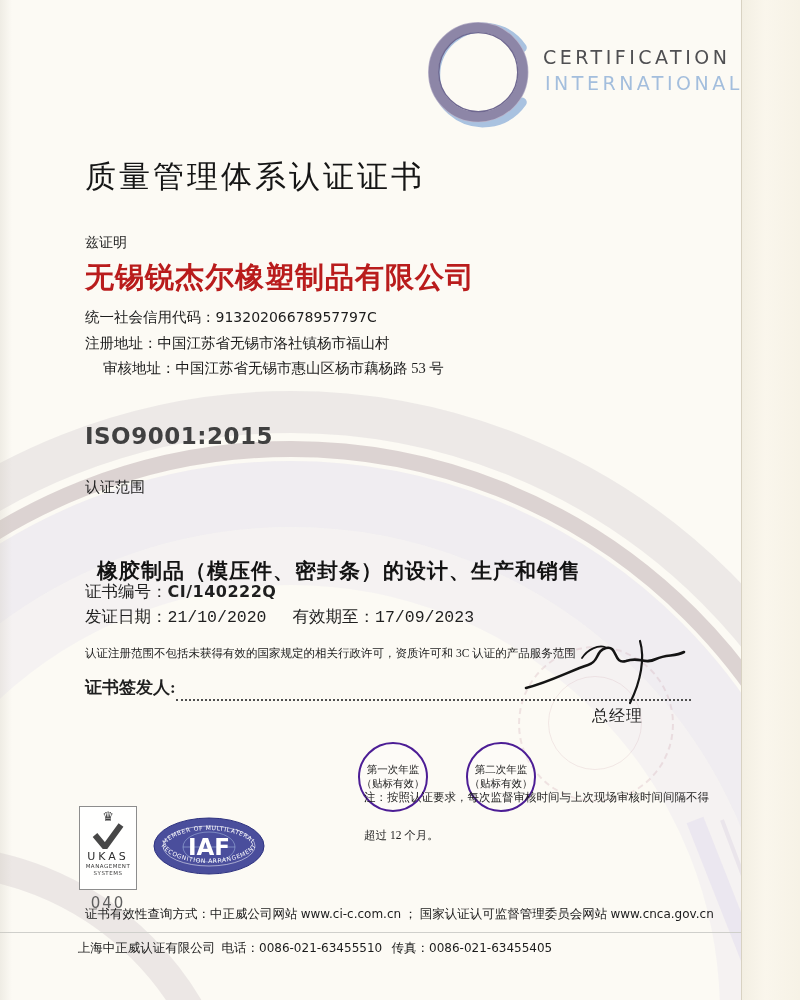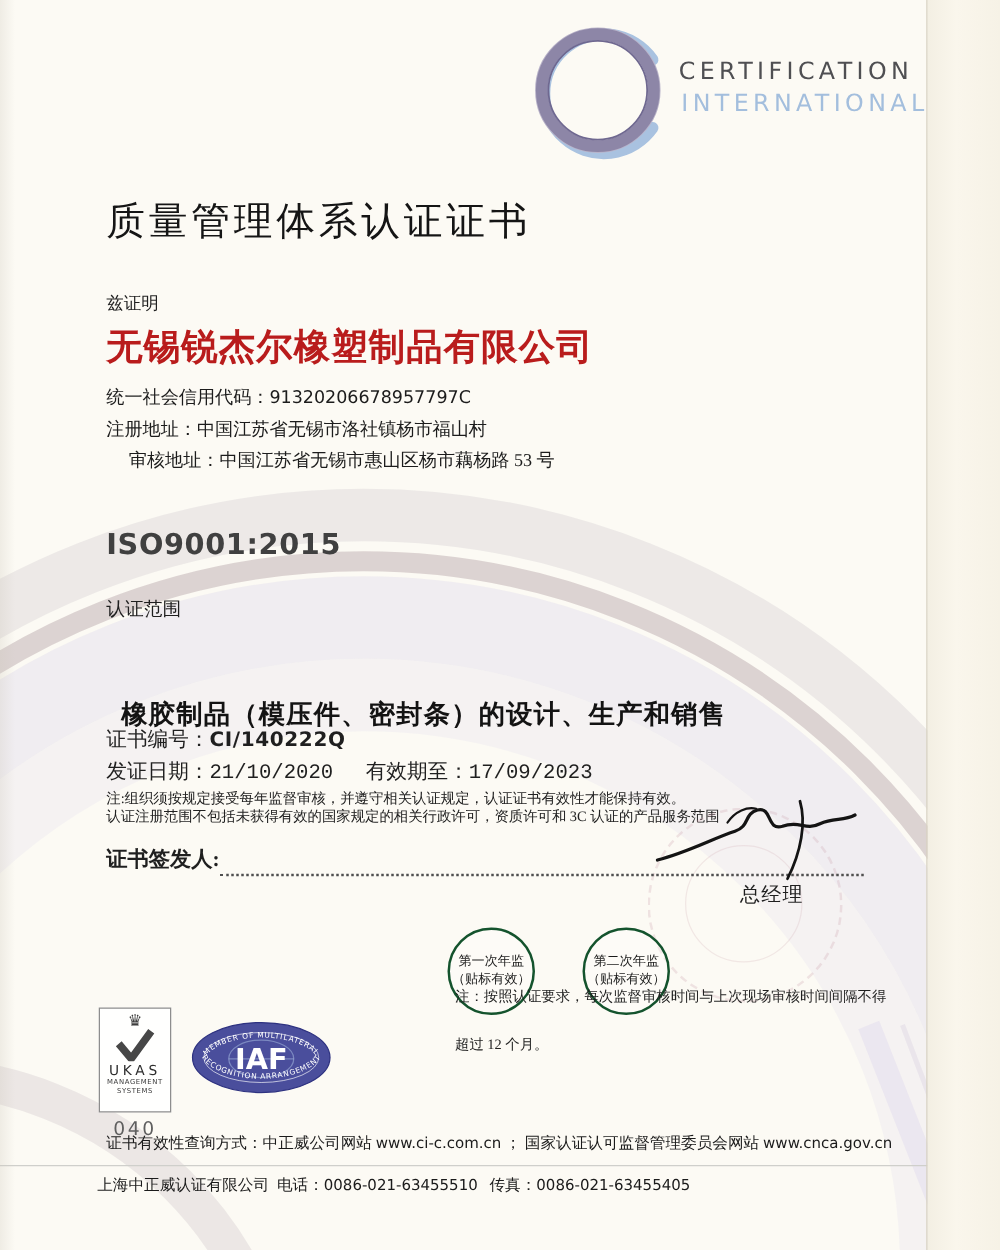--- a/index.html
+++ b/index.html
@@ -65,21 +65,21 @@
   .sig-row{left:85px;top:676px;width:606px;display:flex;align-items:flex-end;}
   .sig-label{font-size:17px;font-weight:bold;white-space:nowrap;padding-bottom:2px;}
   .sig-dots{flex:1;border-bottom:2px dotted #4f4f4f;height:20px;}
   .sig-svg{left:520px;top:634px;width:178px;height:74px;}
   .sig-title{left:592px;top:706px;font-size:16px;letter-spacing:1px;}
   .sig-stamp-ghost{left:518px;top:646px;width:152px;height:152px;border:2px dashed rgba(205,165,175,0.28);
     border-radius:50%;}
   .sig-stamp-ghost2{left:548px;top:676px;width:92px;height:92px;border:1px solid rgba(205,165,175,0.22);
     border-radius:50%;}
 
-  .surv-stamp{width:66px;height:66px;border:2px solid #14532d;border-radius:50%;
+  .surv-stamp{width:66px;height:66px;border:2px solid #4c1d95;border-radius:50%;
     display:flex;flex-direction:column;align-items:center;justify-content:center;
     font-size:10.5px;line-height:14px;color:#1a1a1a;background:rgba(255,255,255,0.25);}
   .stamp1{left:358px;top:742px;}
   .stamp2{left:466px;top:742px;}
   .surv-note1{left:364px;top:790px;font-size:11.5px;}
   .surv-note2{left:364px;top:828px;font-size:11.5px;}
 
   .ukas-box{left:79px;top:806px;width:58px;height:84px;border:1px solid #8d8d8d;background:#fffffe;
     display:flex;flex-direction:column;align-items:center;justify-content:flex-start;padding-top:3px;box-sizing:border-box;}
   .ukas-crown{font-size:13px;line-height:13px;color:#3d3d3d;}
@@ -141,21 +141,20 @@
 
     <div class="abs scope-label cjk">认证范围</div>
     <div class="abs scope-text cjk">橡胶制品（模压件、密封条）的设计、生产和销售</div>
 
     <div class="abs cert-row">
       <span class="cjk">证书编号：</span><span class="num">CI/140222Q</span>
     </div>
     <div class="abs date-row">
       <span class="cjk">发证日期：</span><span class="d">21/10/2020</span><span class="gap"></span><span class="cjk">有效期至：</span><span class="d">17/09/2023</span>
     </div>
-    <div class="abs note1 cjk">注:组织须按规定接受每年监督审核，并遵守相关认证规定，认证证书有效性才能保持有效。</div>
     <div class="abs note2 cjk">认证注册范围不包括未获得有效的国家规定的相关行政许可，资质许可和 3C 认证的产品服务范围</div>
 
     <div class="abs sig-stamp-ghost"></div>
     <div class="abs sig-stamp-ghost2"></div>
     <div class="abs sig-row">
       <span class="sig-label cjk">证书签发人:</span>
       <span class="sig-dots"></span>
     </div>
     <svg class="abs sig-svg" viewBox="0 0 178 74">
       <path d="M6,54 C30,48 52,36 68,31 C80,27 75,17 86,14 C98,11 93,31 106,27 C120,22 124,31 136,25 C147,20 155,23 164,18" fill="none" stroke="#141414" stroke-width="2.6" stroke-linecap="round"></path>

